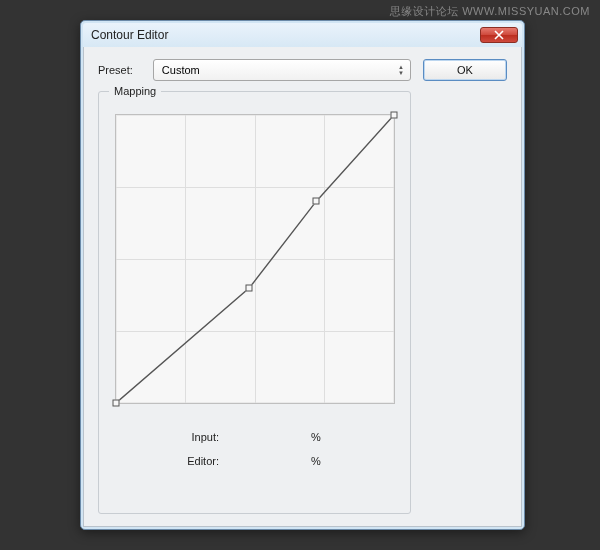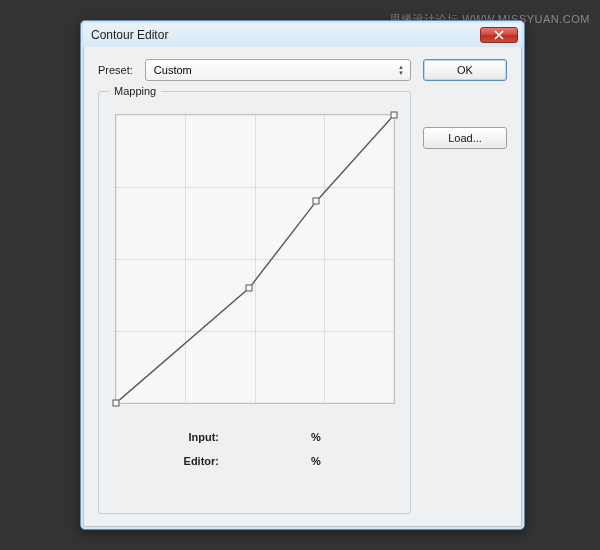--- a/index.html
+++ b/index.html
@@ -7,21 +7,21 @@
       width: 600px;
       height: 550px;
       background: #333333;
       font-family: Tahoma, Arial, sans-serif;
       font-size: 11px;
       position: relative;
       overflow: hidden;
     }
     .watermark {
       position: absolute;
-      top: 12px;
+      top: 4px;
       right: 10px;
       color: #888;
       font-size: 11px;
       letter-spacing: 0.5px;
     }
     .dialog {
       position: absolute;
       left: 80px;
       top: 20px;
       width: 445px;
@@ -61,21 +61,21 @@
       background: #eef0f2;
       border: 1px solid #b9c2cb;
       border-top: none;
       height: calc(100% - 24px);
       padding: 12px 14px;
       display: flex;
       gap: 12px;
     }
     .left-col { flex: 1; display: flex; flex-direction: column; }
     .right-col { width: 84px; display: flex; flex-direction: column; gap: 6px; }
-    .preset-row { display: flex; align-items: center; gap: 12px; margin-bottom: 10px; }
+    .preset-row { display: flex; align-items: center; gap: 20px; margin-bottom: 10px; }
     .preset-label { color: #222; }
     .preset-select {
       flex: 1;
       height: 22px;
       background: linear-gradient(to bottom, #ffffff, #f1f1f1);
       border: 1px solid #a6a6a6;
       border-radius: 3px;
       display: flex;
       align-items: center;
       justify-content: space-between;
@@ -122,21 +122,21 @@
     .gridline-v { width: 1px; height: 100%; }
     .gridline-h { height: 1px; width: 100%; }
     .curve-svg { position: absolute; inset: 0; width: 100%; height: 100%; }
     .node {
       position: absolute;
       width: 7px; height: 7px;
       background: #f7f7f7;
       border: 1px solid #555;
       transform: translate(-50%, 50%);
     }
-    .io-row { display: flex; align-items: center; gap: 22px; margin-top: 6px; padding-left: 60px; font-weight: bold; }
+    .io-row { display: flex; align-items: center; gap: 22px; margin-top: 6px; padding-left: 60px; }
     .io-label { width: 50px; text-align: right; color: #222; }
     .io-field {
       width: 48px;
       height: 18px;
       border: none;
       background: transparent;
     }
     .io-pct { color: #222; }
     .btn {
       height: 22px;
@@ -211,17 +211,16 @@
         <div class="io-row">
           <span class="io-label">Editor:</span>
           <span class="io-field"></span>
           <span class="io-pct">%</span>
         </div>
       </div>
     </div>
     <div class="right-col">
       <div class="btn default">OK</div>
       <div class="gap-m"></div>
-      <div class="btn">Load...</div>
       <div class="gap-l"></div>
     </div>
   </div>
 </div>
 
 </body></html>

